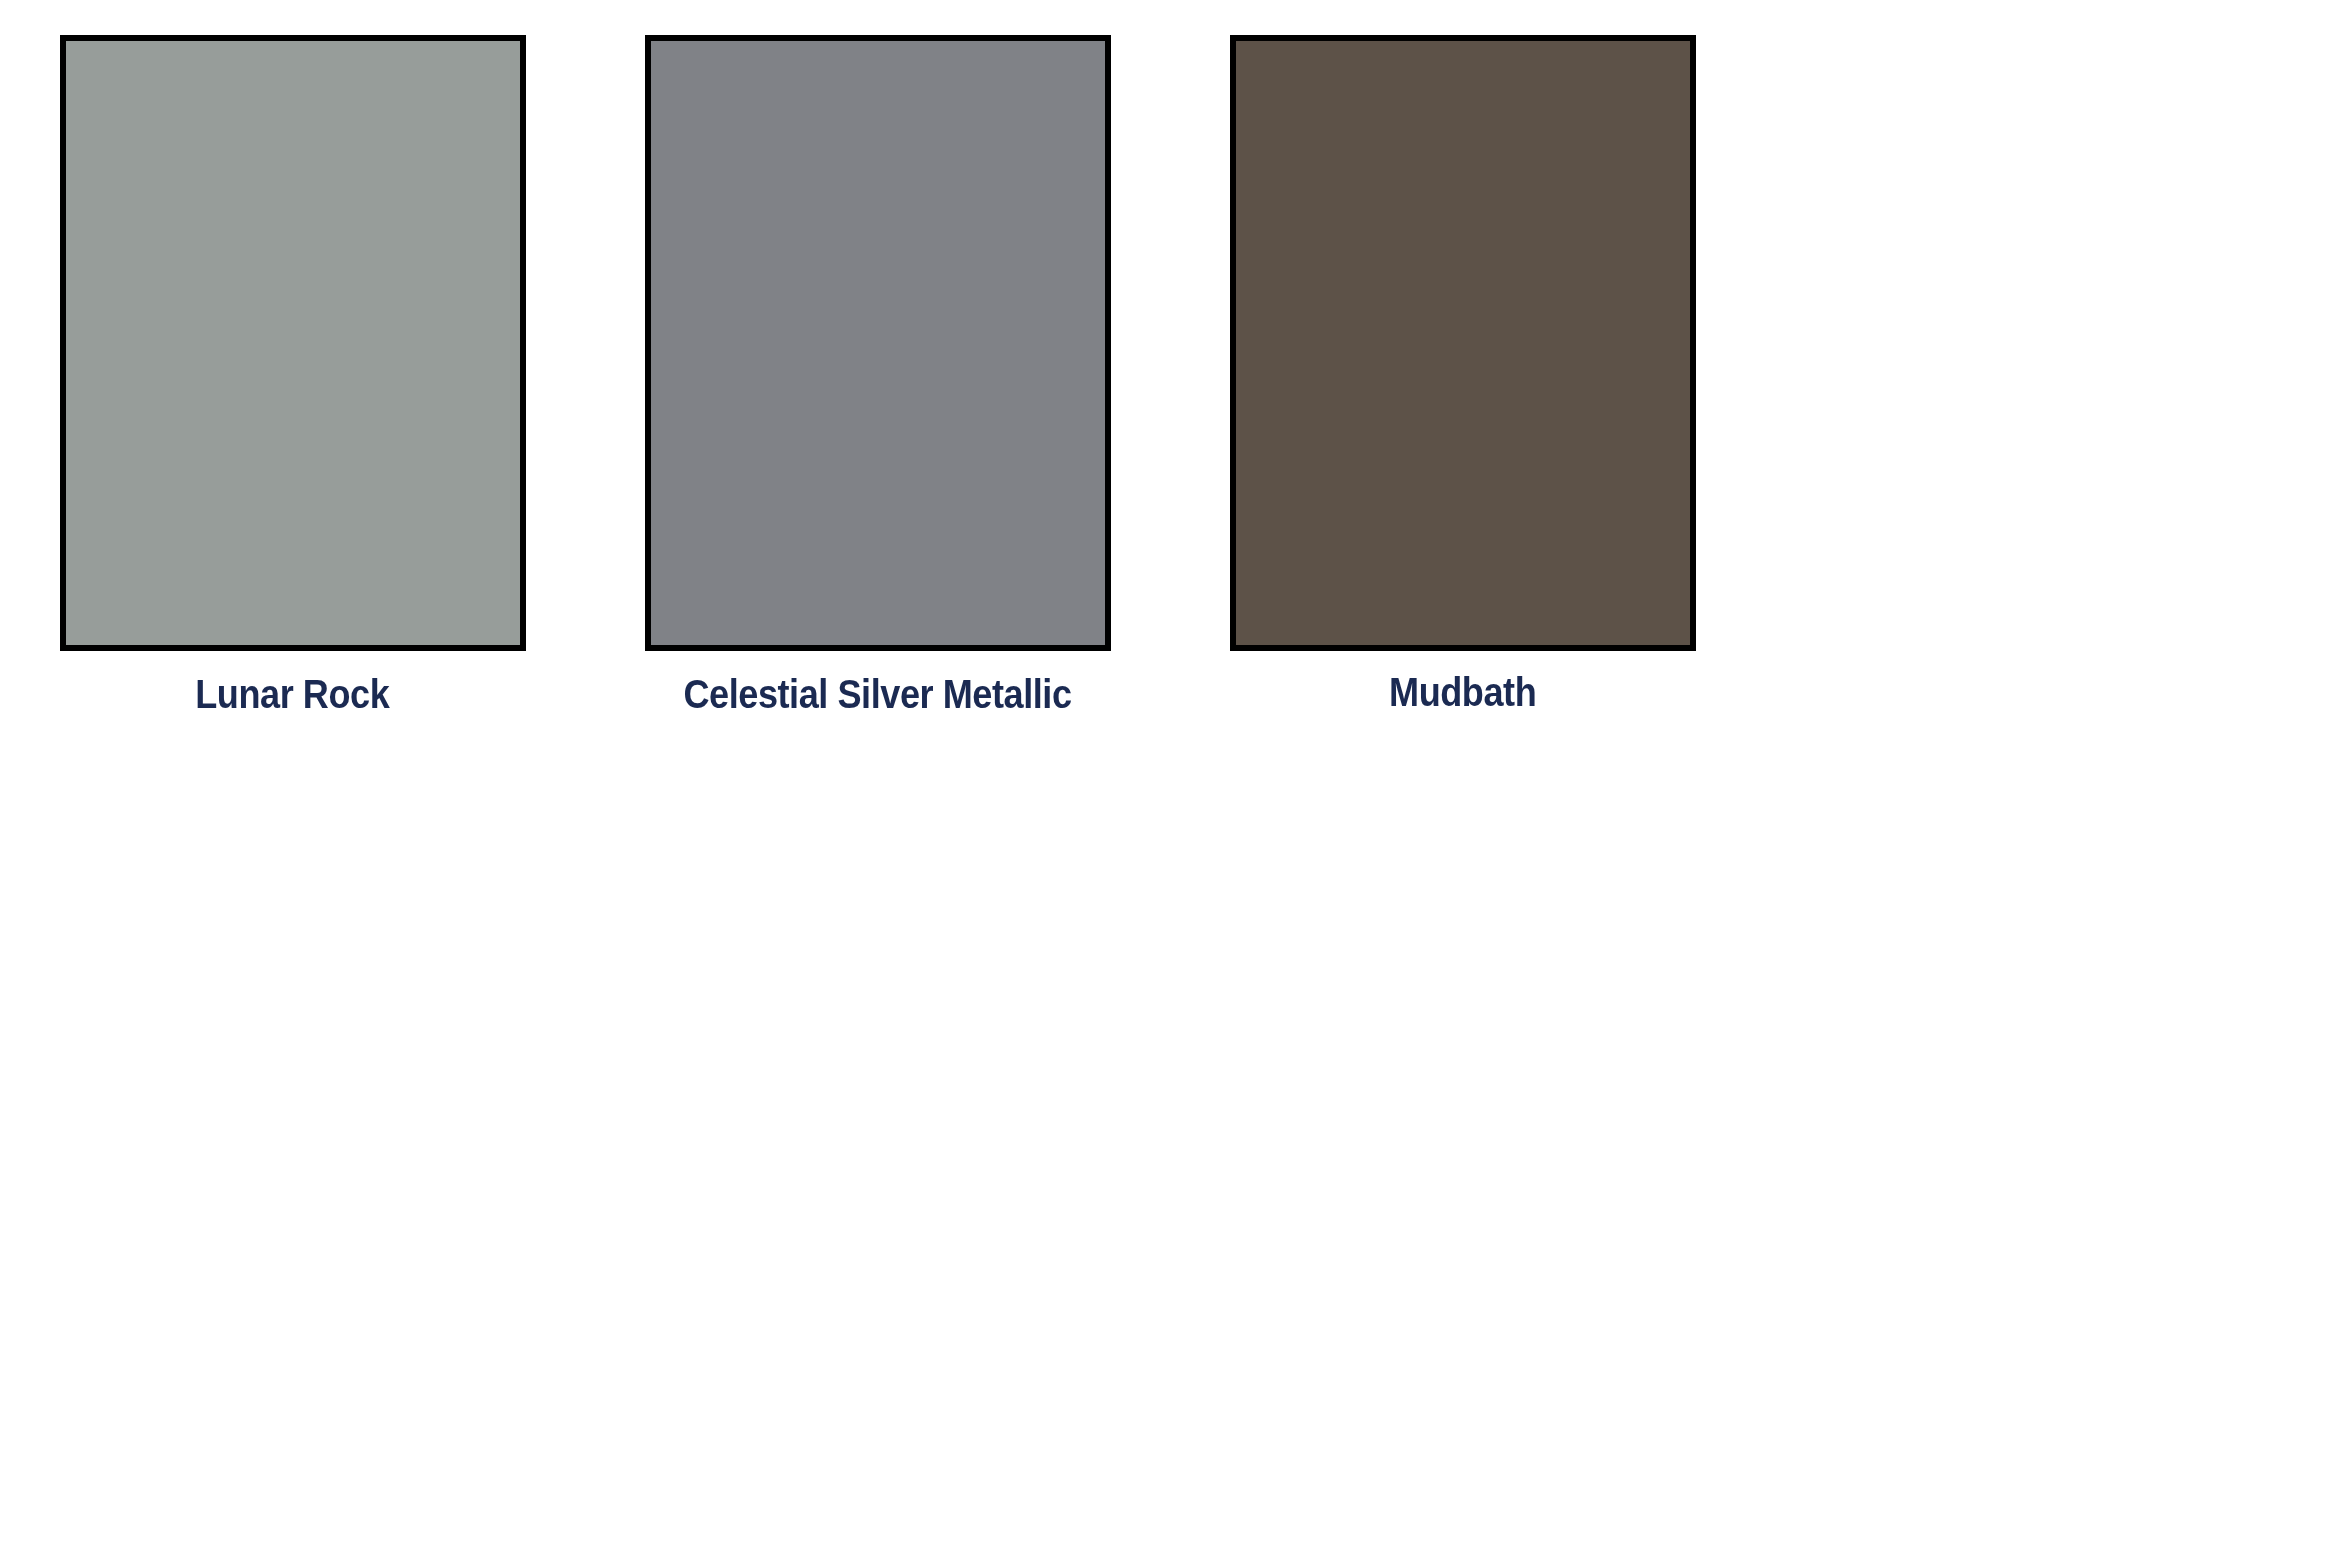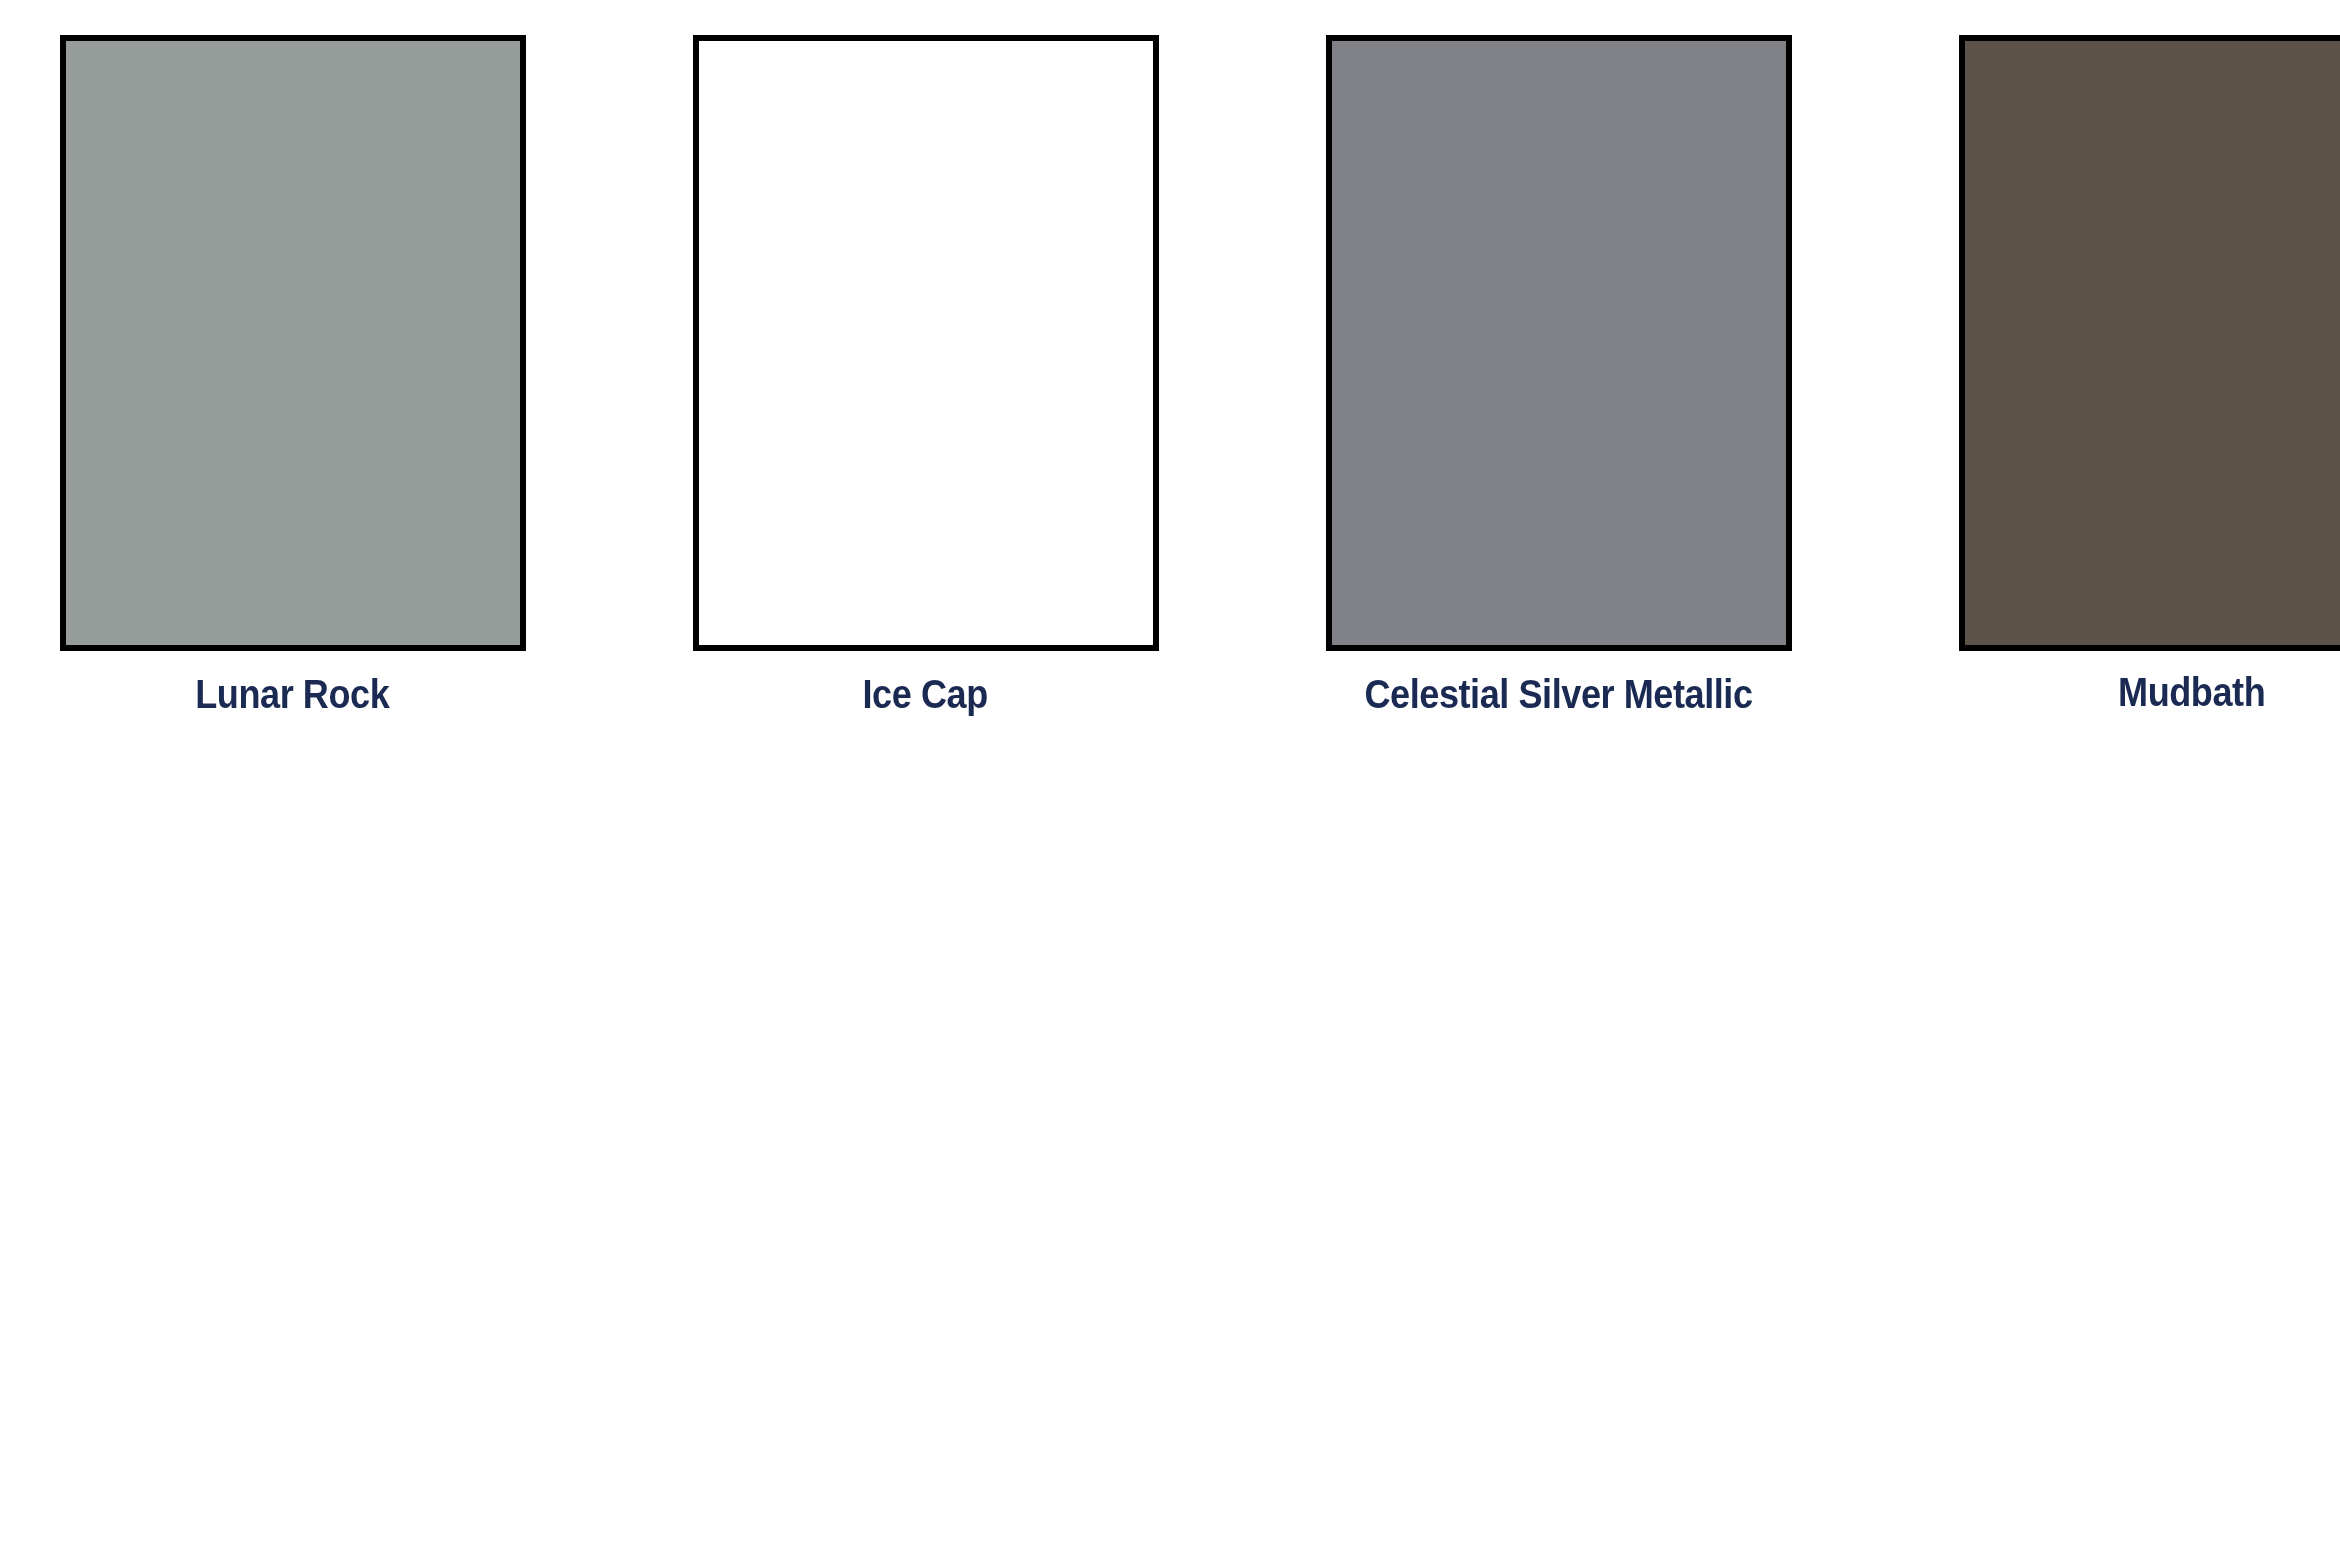--- a/index.html
+++ b/index.html
@@ -28,21 +28,20 @@
     top: 0;
     width: 2341px;
     height: 1560px;
     display: grid;
     grid-template-columns: repeat(4, 585px);
     grid-template-rows: 722px 722px;
     row-gap: 0px;
     column-gap: 0px;
     padding: 35px 0 0 0;
     box-sizing: border-box;
-    gap: 48px;
   }
 
   .swatch-cell {
     position: relative;
     display: flex;
     flex-direction: column;
     align-items: center;
     justify-content: flex-start;
     box-sizing: border-box;
   }
@@ -78,24 +77,20 @@
 <body style="background: rgb(255, 255, 255);">
 
 <div id="swatch-board" style="background: rgb(255, 255, 255);">
   <div class="swatch-grid">
 
     <div class="swatch-cell row1">
       <div class="swatch-chip" style="background-color: rgb(151, 157, 154); border-color: rgb(0, 0, 0);"></div>
       <div class="swatch-label" style="color: rgb(27, 42, 82);">Lunar Rock</div>
     </div>
 
-    <div class="swatch-cell row1">
-      <div class="swatch-chip" style="background-color: rgb(255, 255, 255); border-color: rgb(0, 0, 0);"></div>
-      <div class="swatch-label" style="color: rgb(27, 42, 82);">Ice Cap</div>
-    </div>
 
 
     <div class="swatch-cell row1">
       <div class="swatch-chip" style="background-color: rgb(128, 130, 135); border-color: rgb(0, 0, 0);"></div>
       <div class="swatch-label" style="color: rgb(27, 42, 82);">Celestial Silver Metallic</div>
     </div>
 
 
 
 

